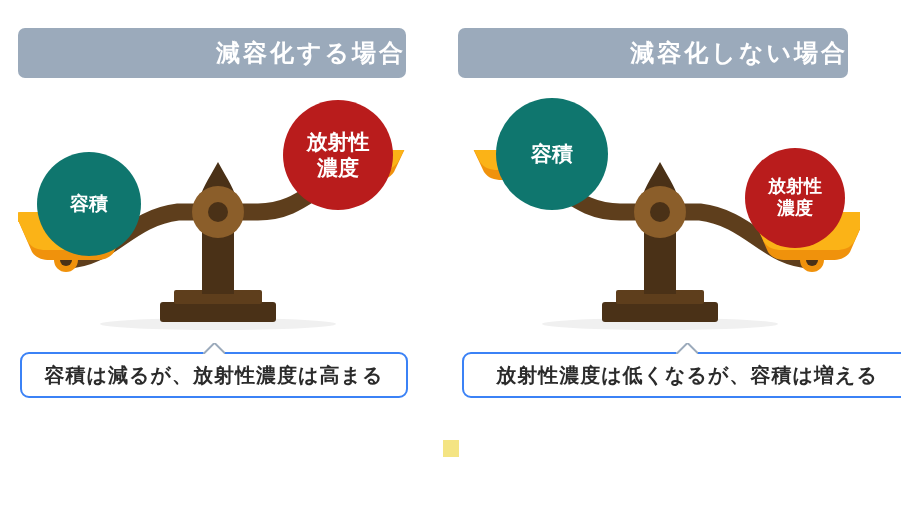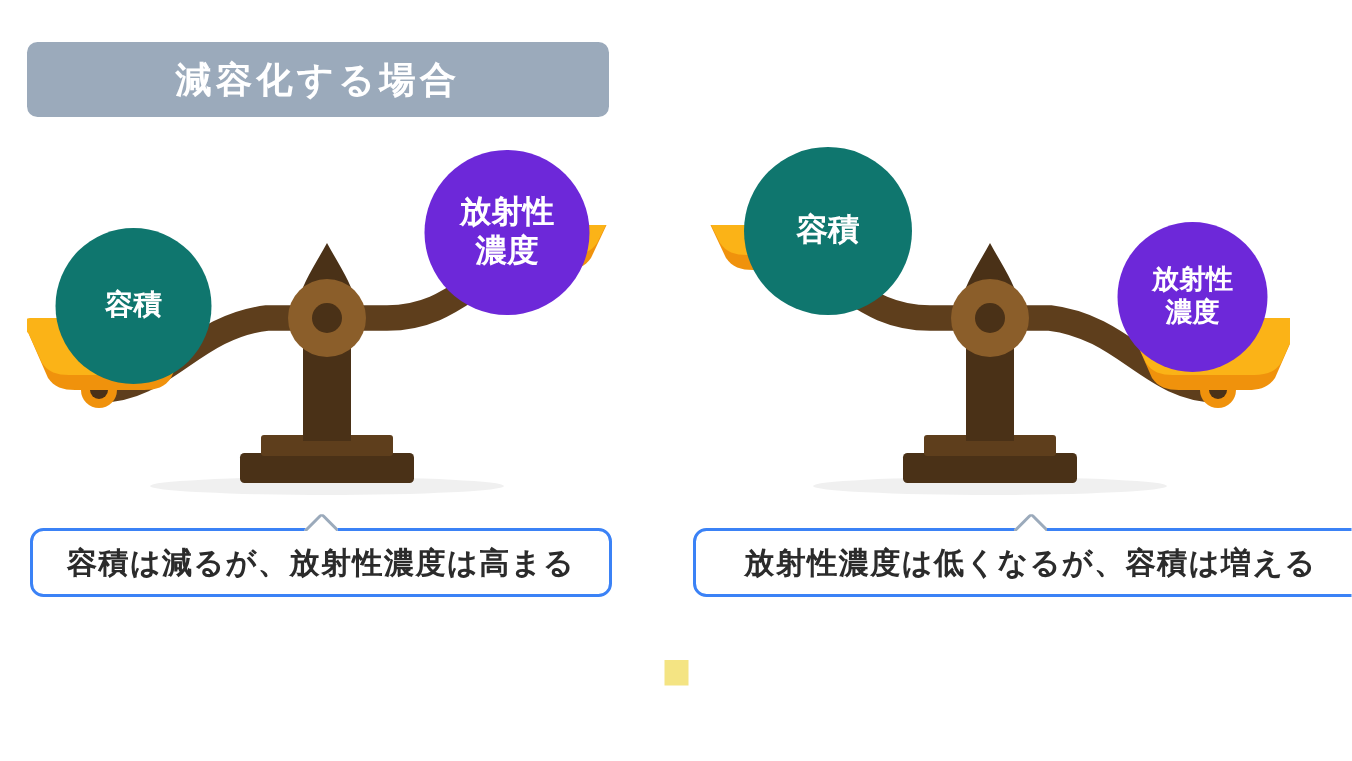--- a/index.html
+++ b/index.html
@@ -11,21 +11,21 @@
     position:relative;
   }
   .stage{position:absolute;left:0;top:0;width:901px;height:507px;}
 
   
   .header-pill{
     position:absolute;
     height:50px;
     background:#9BAABB;
     border-radius:7px;
-    display:flex;align-items:center;justify-content:center;
+    display:flex;align-items:center;justify-content:flex-end;
   }
   .header-pill .ttl{
     color:#ffffff;
     font-size:24px;
     font-weight:700;
     letter-spacing:3px;
     white-space:nowrap;
   }
   #hdr-left{left:18px;top:28px;width:388px;}
   #hdr-right{left:458px;top:28px;width:390px;}
@@ -35,21 +35,21 @@
     position:absolute;
     border-radius:50%;
     display:flex;align-items:center;justify-content:center;
     color:#ffffff;
     font-weight:700;
     text-align:center;
     line-height:1.22;
     box-sizing:border-box;
   }
   .bubble.teal{background:#0f766e;}
-  .bubble.blue{background:#6d28d9;}
+  .bubble.blue{background:#b91c1c;}
   .bubble .lbl{white-space:pre-line;}
 
   
   #bub-l-vol{left:37px;top:152px;width:104px;height:104px;font-size:19px;}
   #bub-l-conc{left:283px;top:100px;width:110px;height:110px;font-size:21px;}
   
   #bub-r-vol{left:496px;top:98px;width:112px;height:112px;font-size:21px;}
   #bub-r-conc{left:745px;top:148px;width:100px;height:100px;font-size:18px;}
 
   
@@ -123,20 +123,23 @@
   }
 </style>
 </head>
 <body>
 
 <div class="stage">
 
   <div class="header-pill" id="hdr-left">
     <span class="ttl">減容化する場合</span>
   </div>
+  <div class="header-pill" id="hdr-right">
+    <span class="ttl">減容化しない場合</span>
+  </div>
 
   <div class="scale-wrap" id="scale-left">
     <svg width="400" height="180" viewBox="0 0 400 180">
 
       <ellipse cx="200" cy="174" rx="118" ry="6" fill="#000000" opacity="0.06"></ellipse>
 
       <rect x="142" y="152" width="116" height="20" rx="3" fill="#4A3117"></rect>
       <rect x="156" y="140" width="88" height="14" rx="2" fill="#5E3E1C"></rect>
 
       <rect x="184" y="68" width="32" height="76" fill="#4A3117"></rect>

